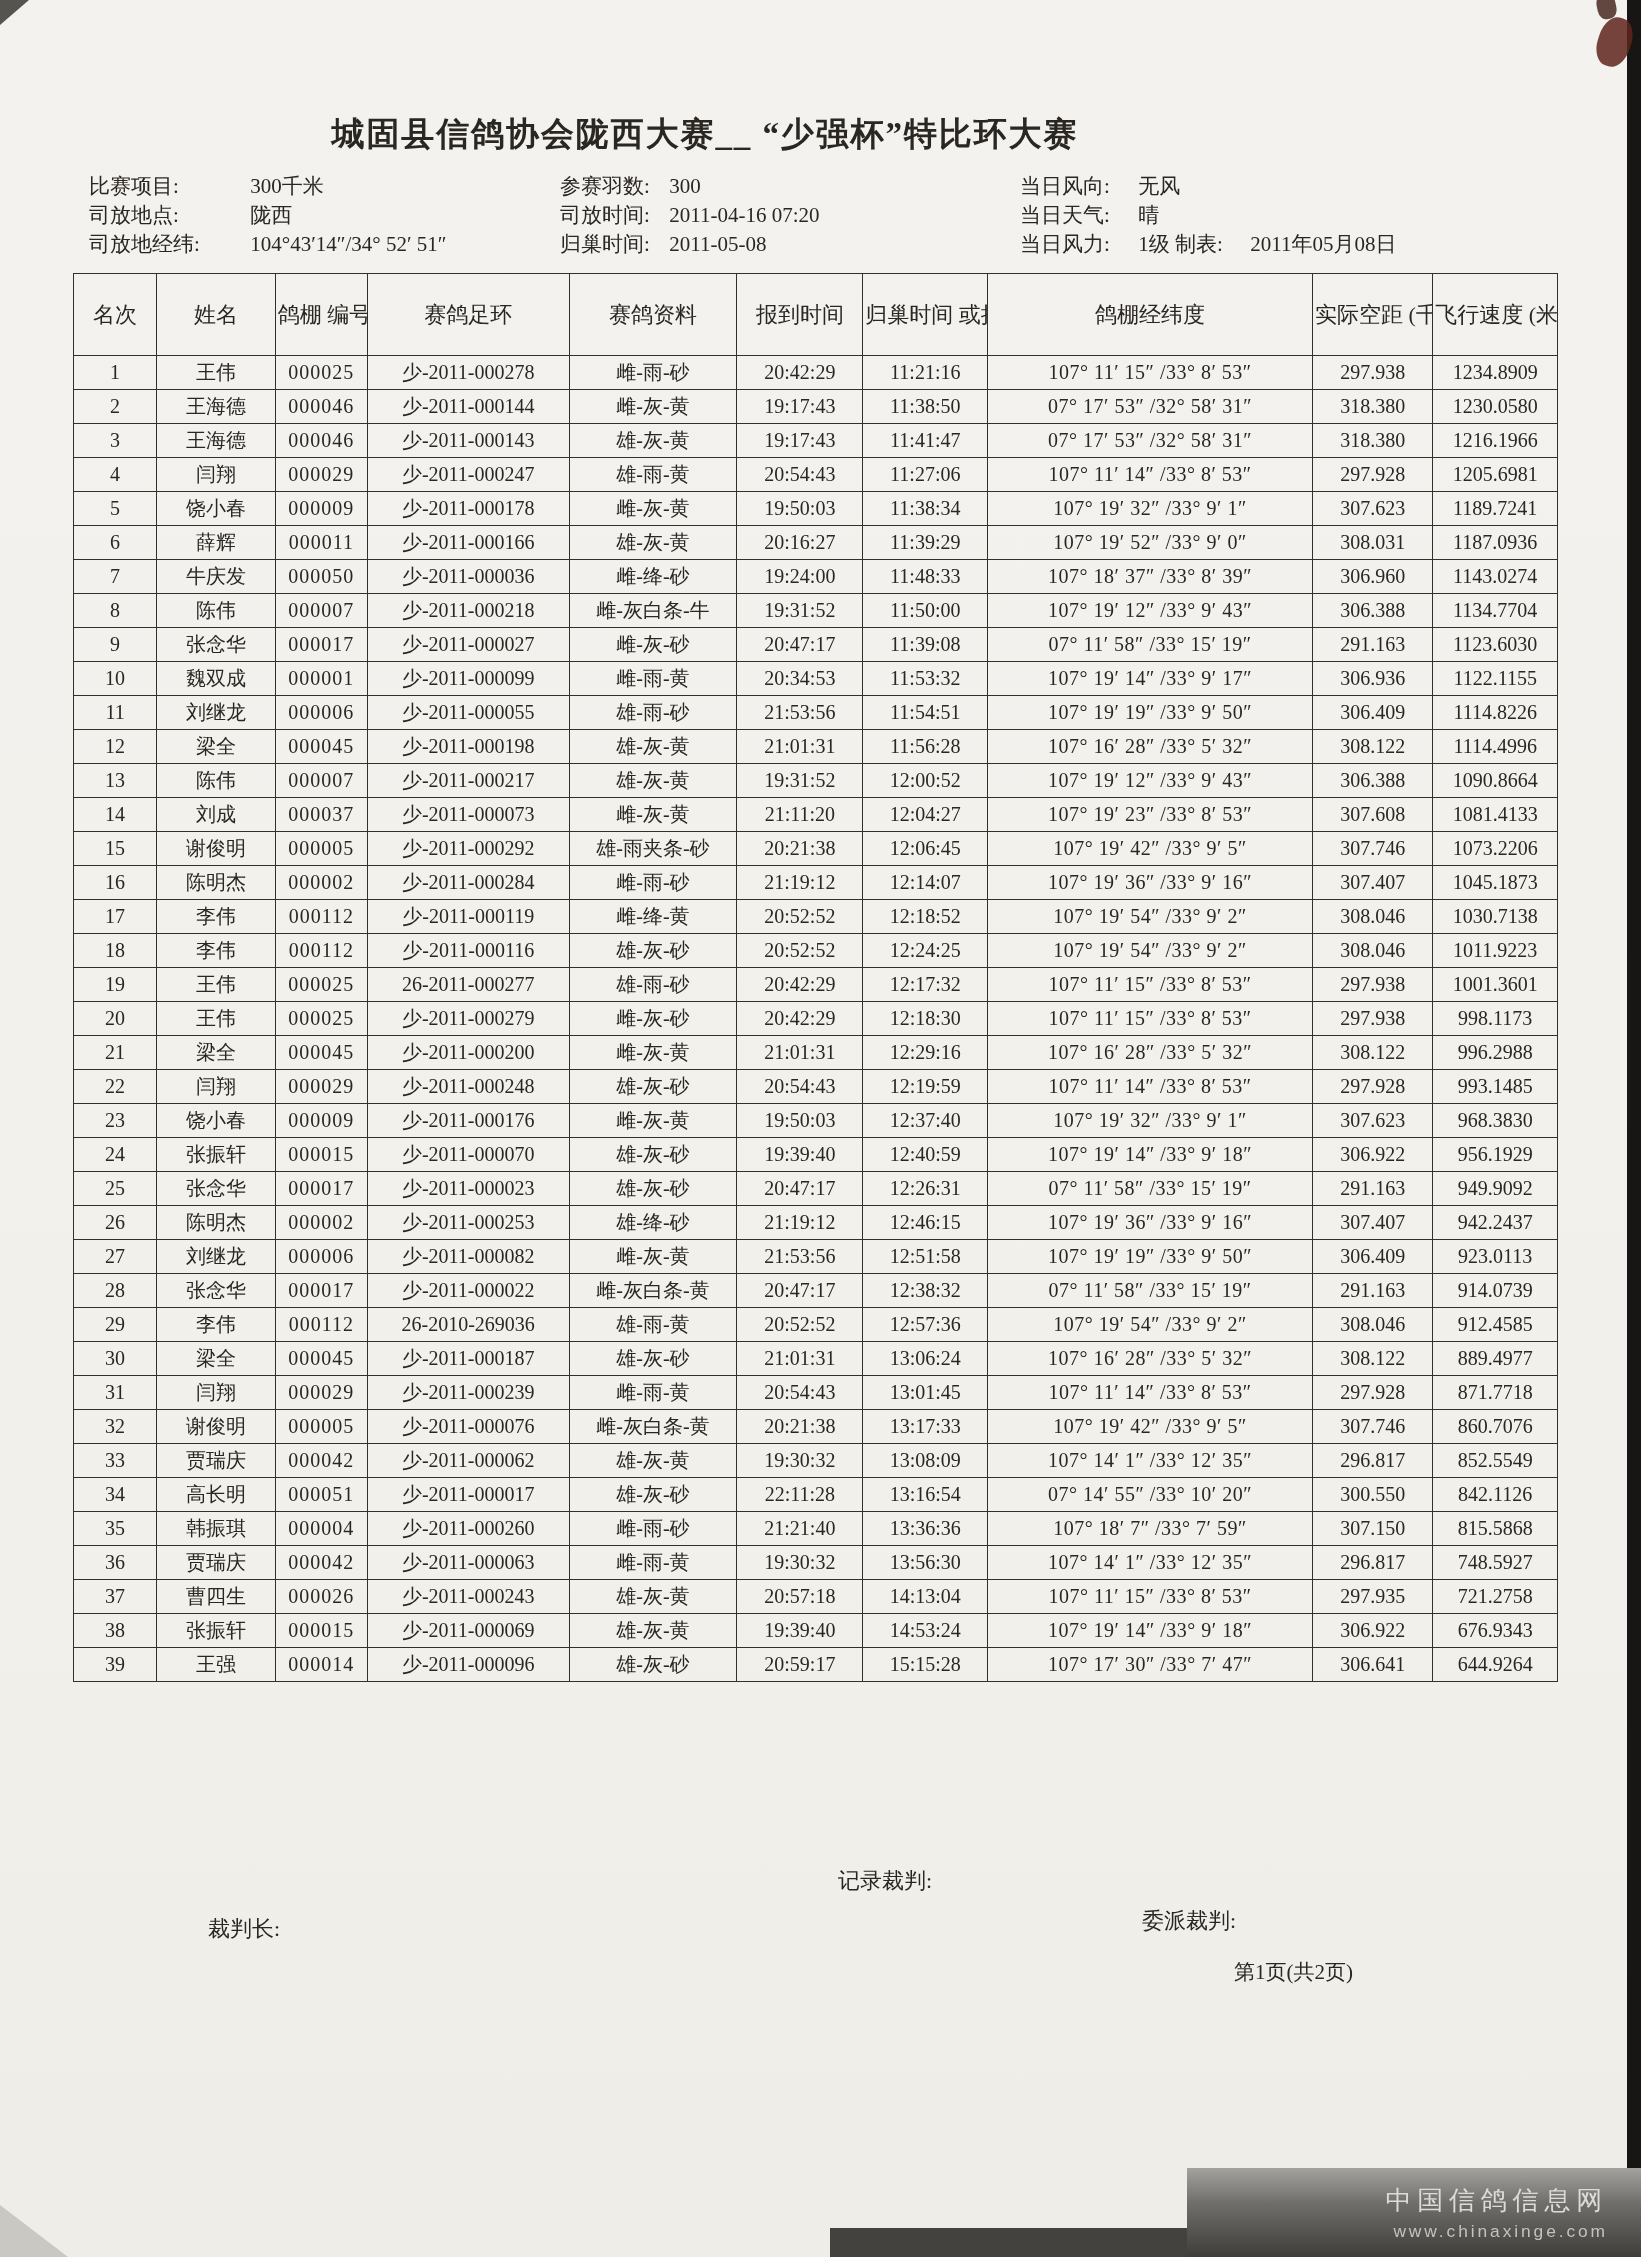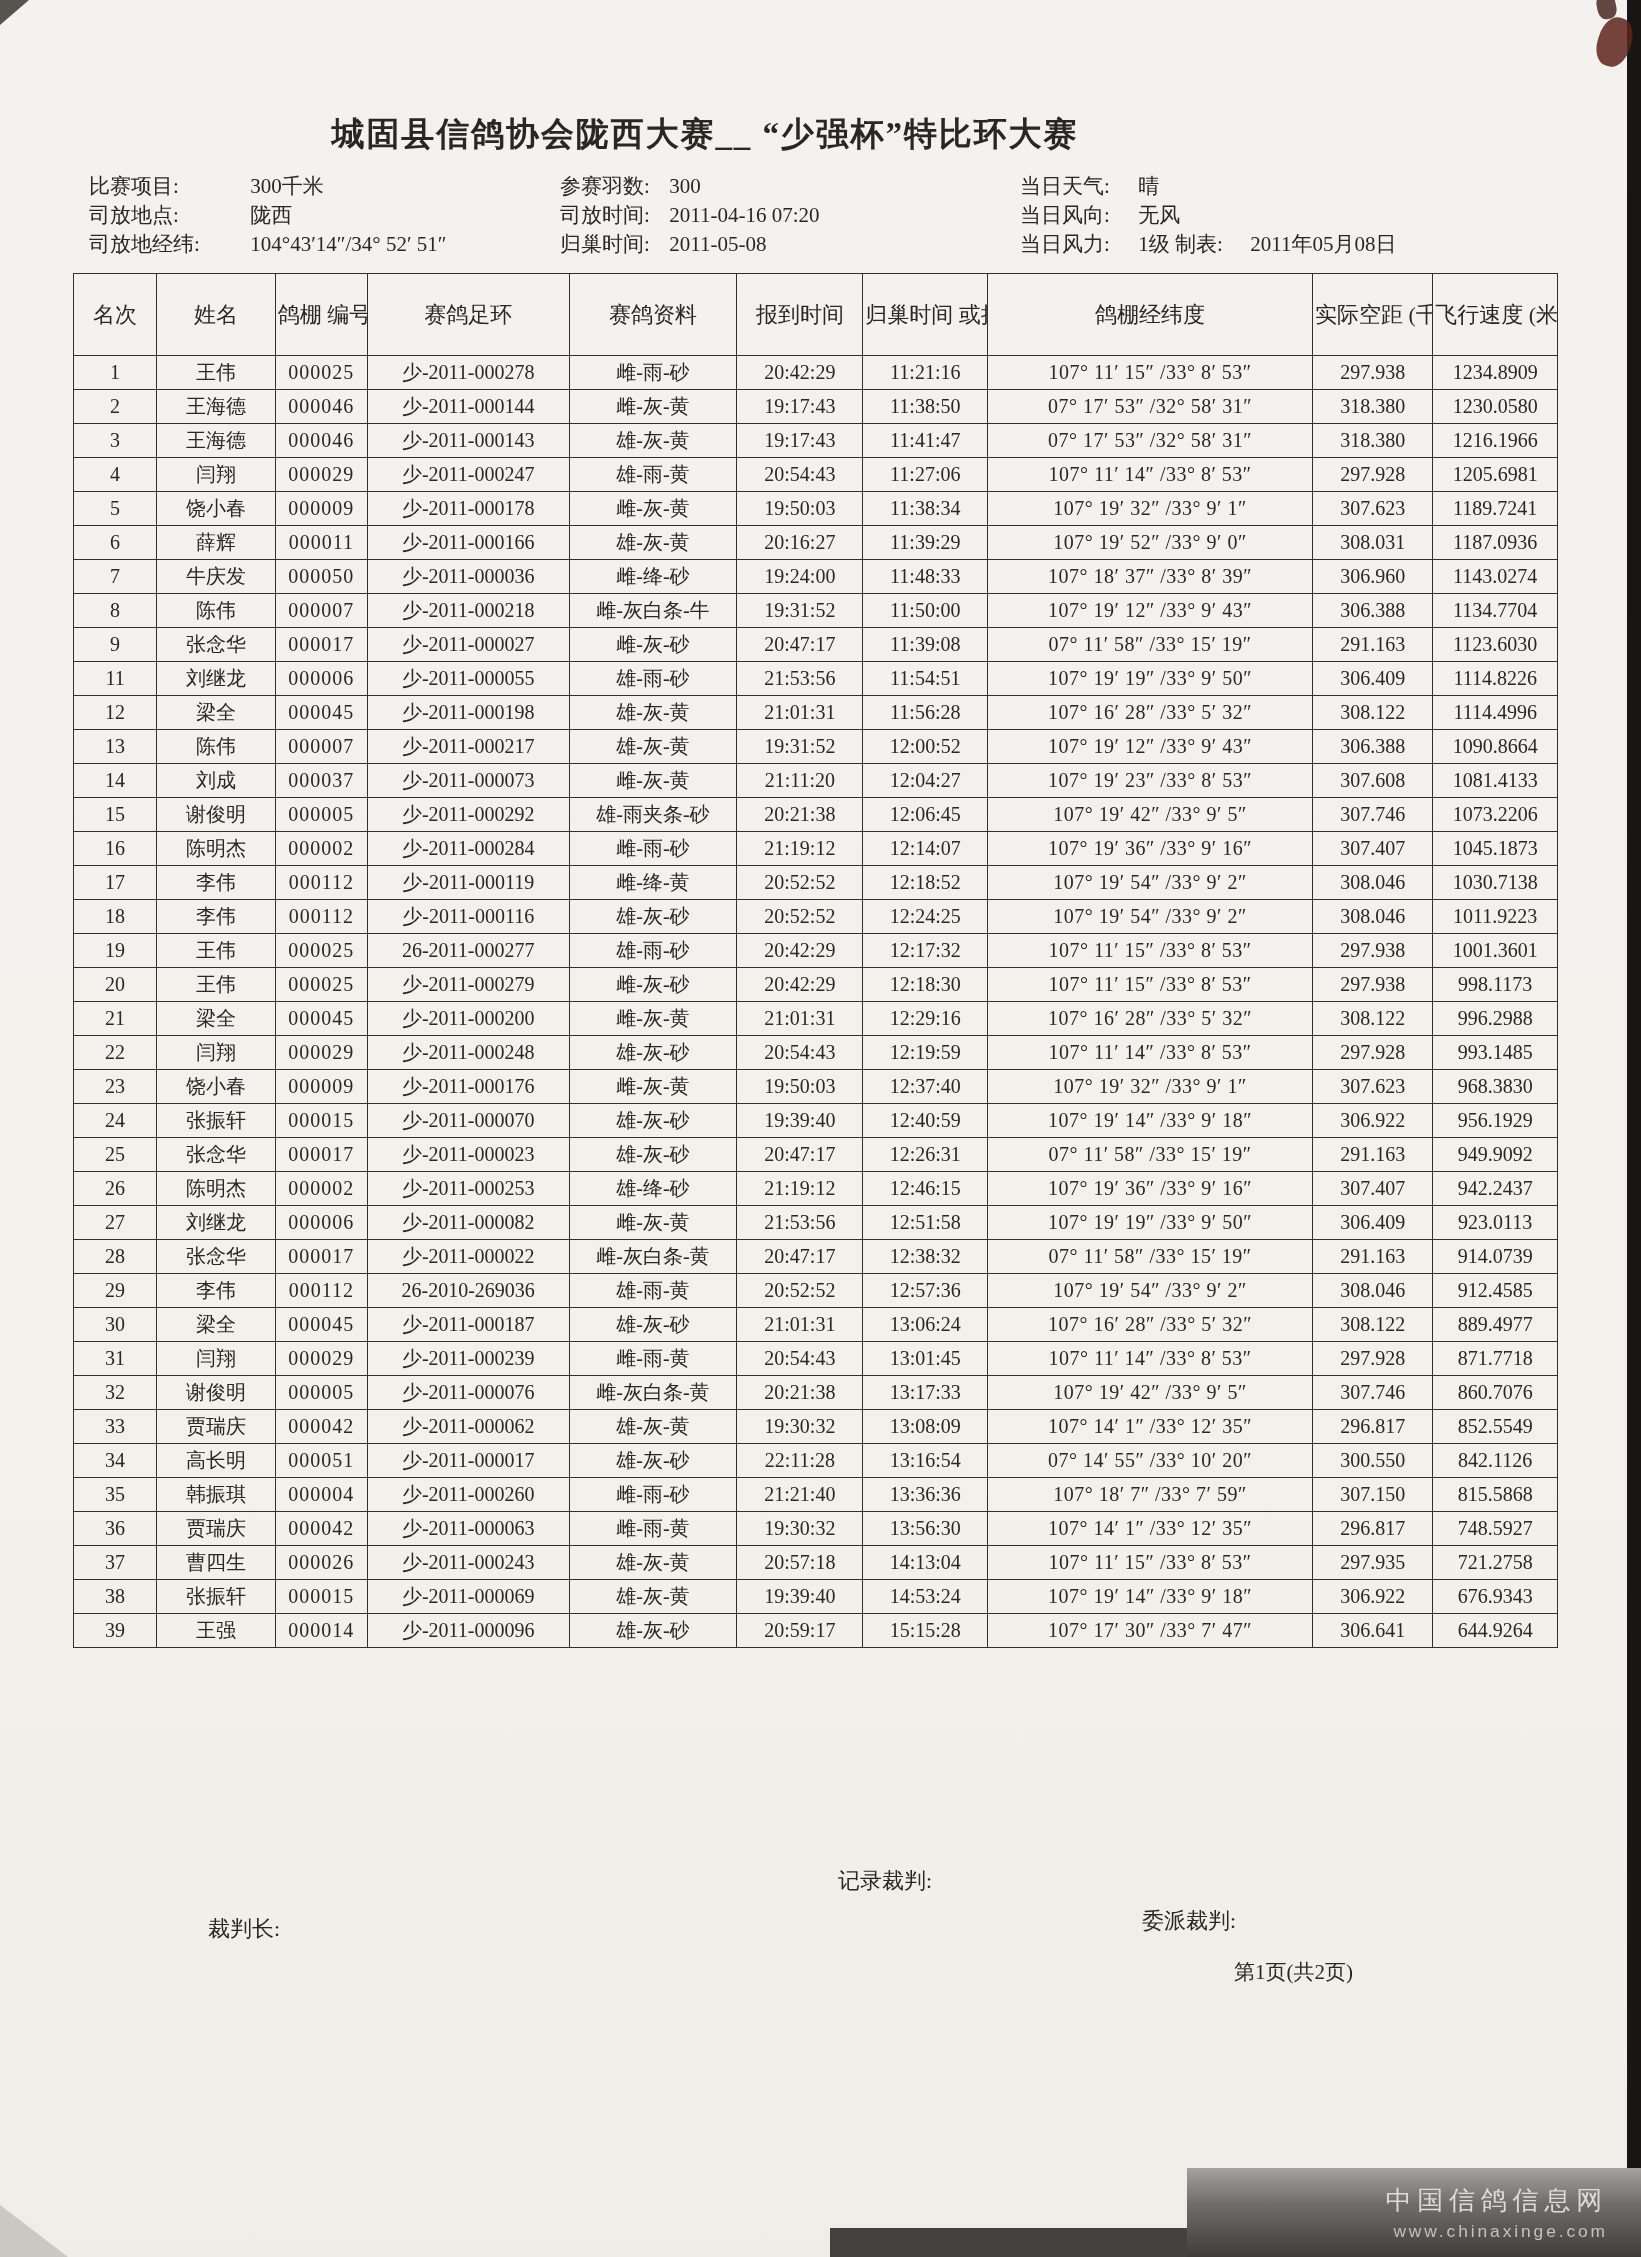--- a/index.html
+++ b/index.html
@@ -101,26 +101,26 @@
     <div class="info-item col2">
       <span class="lab">司放时间:</span>
       <span class="val">2011-04-16  07:20</span>
     </div>
     <div class="info-item col2">
       <span class="lab">归巢时间:</span>
       <span class="val">2011-05-08</span>
     </div>
 
     <div class="info-item col3">
+      <span class="lab">当日风向:</span>
+      <span class="val">无风</span>
+    </div>
+    <div class="info-item col3">
       <span class="lab">当日天气:</span>
       <span class="val">晴</span>
-    </div>
-    <div class="info-item col3">
-      <span class="lab">当日风向:</span>
-      <span class="val">无风</span>
     </div>
     <div class="info-item col3">
       <span class="lab">当日风力:</span>
       <span class="val">1级</span>
       <span class="extra">
         <span class="lab">制表:</span>
         <span class="val">2011年05月08日</span>
       </span>
     </div>
   </div>
@@ -259,20 +259,32 @@
           <td class="c2">000017</td>
           <td class="c3">少-2011-000027</td>
           <td class="c4">雌-灰-砂</td>
           <td class="c5">20:47:17</td>
           <td class="c6">11:39:08</td>
           <td class="c7">07° 11′ 58″ /33° 15′ 19″</td>
           <td class="c8">291.163</td>
           <td class="c9">1123.6030</td>
         </tr>
         <tr>
+          <td class="c0">10</td>
+          <td class="c1">魏双成</td>
+          <td class="c2">000001</td>
+          <td class="c3">少-2011-000099</td>
+          <td class="c4">雌-雨-黄</td>
+          <td class="c5">20:34:53</td>
+          <td class="c6">11:53:32</td>
+          <td class="c7">107° 19′ 14″ /33° 9′ 17″</td>
+          <td class="c8">306.936</td>
+          <td class="c9">1122.1155</td>
+        </tr>
+        <tr>
           <td class="c0">11</td>
           <td class="c1">刘继龙</td>
           <td class="c2">000006</td>
           <td class="c3">少-2011-000055</td>
           <td class="c4">雄-雨-砂</td>
           <td class="c5">21:53:56</td>
           <td class="c6">11:54:51</td>
           <td class="c7">107° 19′ 19″ /33° 9′ 50″</td>
           <td class="c8">306.409</td>
           <td class="c9">1114.8226</td>

